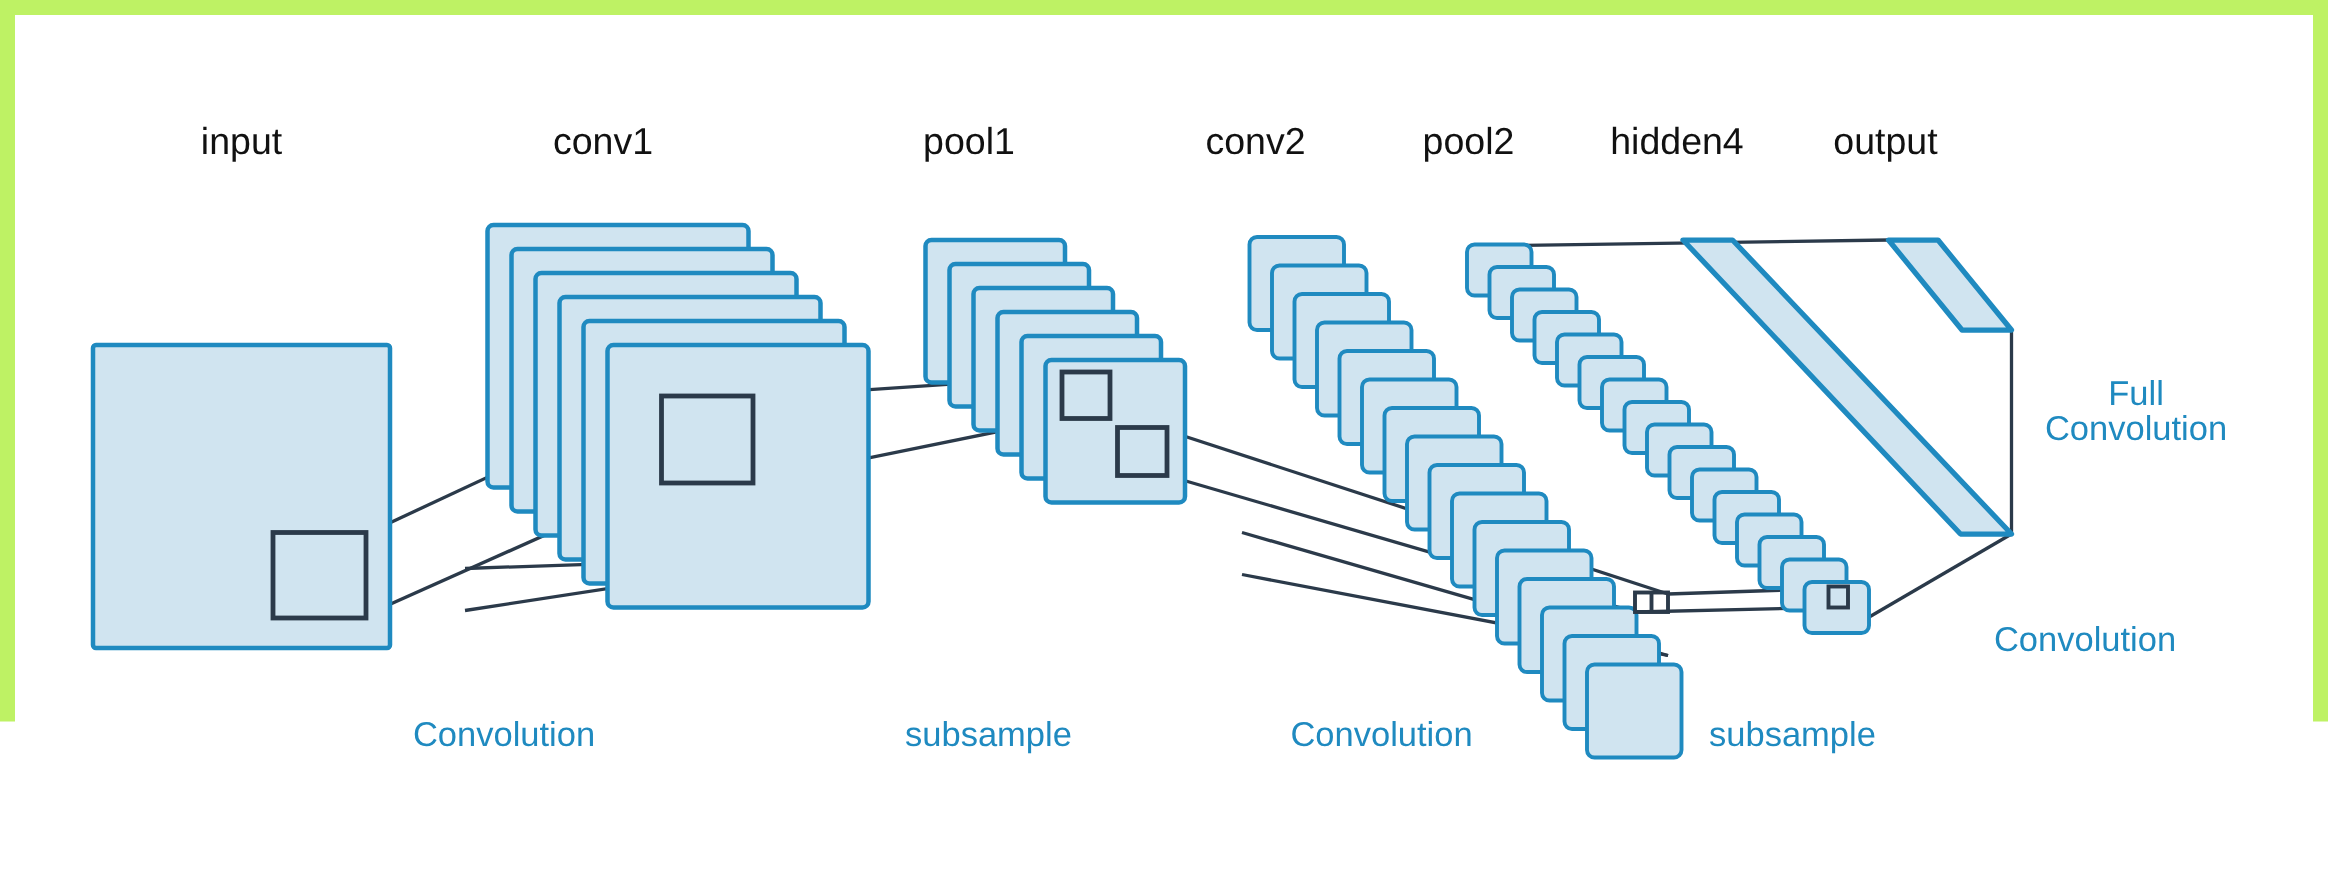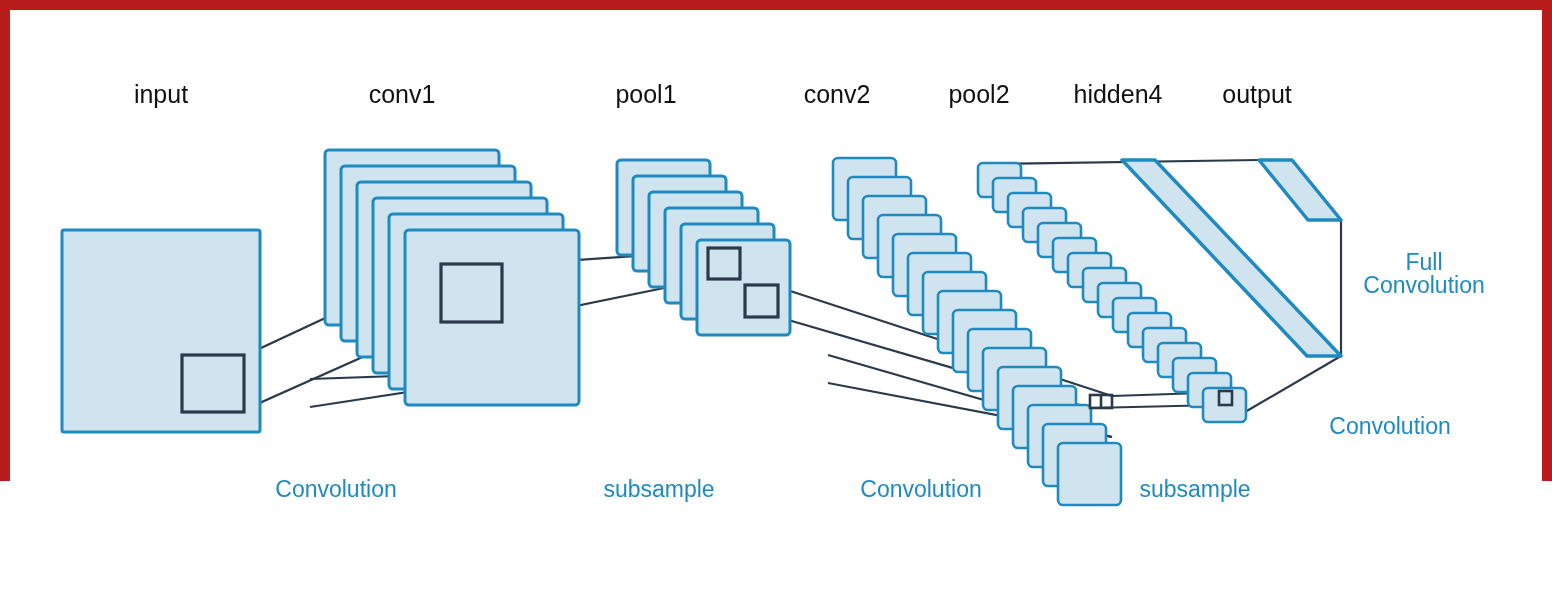--- a/index.html
+++ b/index.html
@@ -10,21 +10,21 @@
   body {
     width: 1552px;
     height: 595px;
     font-family: "Liberation Sans", sans-serif;
     overflow: hidden;
   }
   #diagram-frame {
     position: relative;
     width: 1552px;
     height: 481px;
-    background: #b91c1c;
+    background: #bef264;
     box-sizing: border-box;
   }
   #canvas {
     position: absolute;
     left: 10px;
     top: 10px;
     width: 1532px;
     height: 575px;
     background: #ffffff;
     overflow: hidden;

